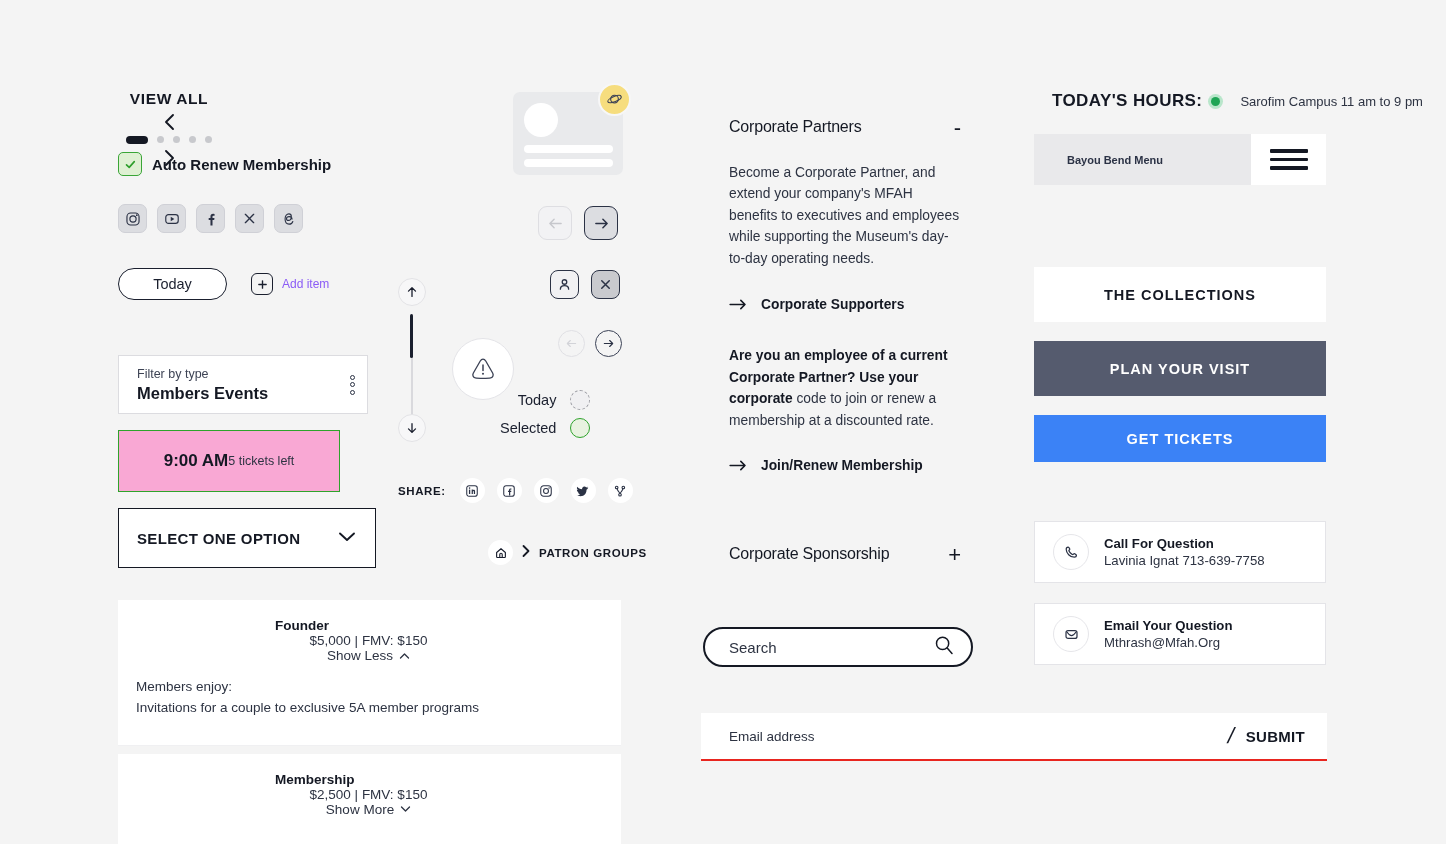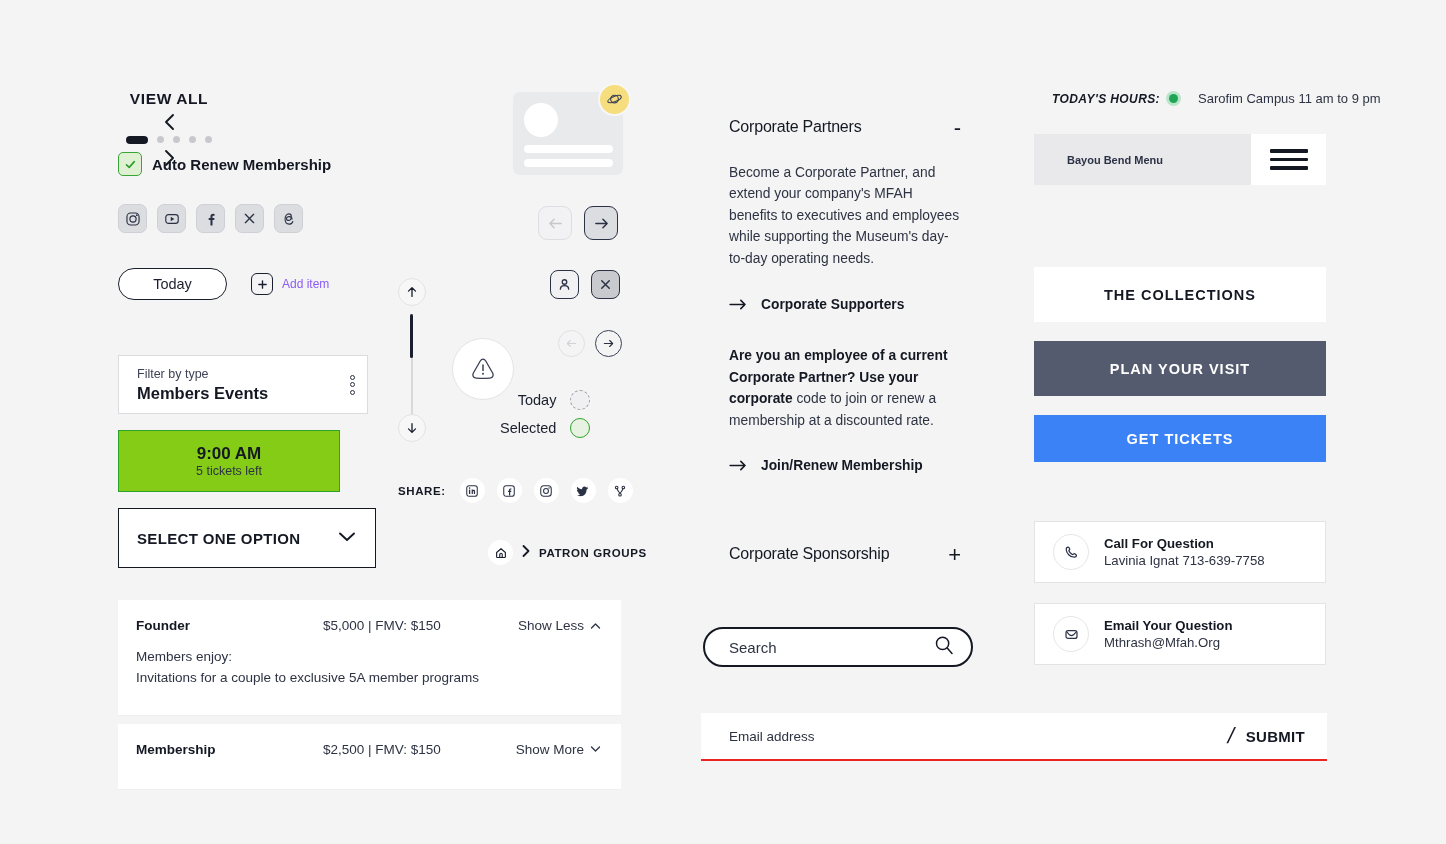--- a/index.html
+++ b/index.html
@@ -71,41 +71,41 @@
   .filter-sub { font-size: 12.5px; color: #3d4354; margin-bottom: 3px; }
   .filter-main { font-size: 16.5px; font-weight: 700; color: #141823; }
   .kebab { display: flex; flex-direction: column; gap: 2.5px; cursor: pointer; }
   .kebab span {
     width: 5px; height: 5px; border-radius: 50%; border: 1.3px solid #2b3245; background: #fff;
     box-sizing: border-box;
   }
 
   
   .slot-card {
-    left: 118px; top: 430px; width: 220px; height: 60px; background: #84cc16;
+    left: 118px; top: 430px; width: 220px; height: 60px; background: #f9a8d4;
     border: 1.8px solid #2ea32b;
-    display: flex; flex-direction: column; align-items: center; justify-content: center;
+    display: flex; flex-direction: row; align-items: center; justify-content: center;
     cursor: pointer;
   }
   .slot-time { font-size: 17px; font-weight: 700; color: #141823; }
   .slot-sub { font-size: 12.5px; color: #2d3342; margin-top: 0; }
 
   
   .select-box {
     left: 118px; top: 508px; width: 220px; height: 58px; background: #fff;
     border: 1.8px solid #141823; padding: 0 18px;
     display: flex; align-items: center; justify-content: space-between; cursor: pointer;
   }
   .select-label { font-size: 15px; font-weight: 700; letter-spacing: .35px; color: #141823; }
 
   
   .acc-wrap { left: 118px; top: 600px; width: 503px; }
   .acc-item { background: #fff; border-bottom: 1px solid #f0f0f2; }
   .acc-head {
-    display: flex; align-items: center; padding: 18px 20px 14px 18px; cursor: pointer;
+    display: flex; align-items: center; padding: 18px 20px 14px 18px; cursor: pointer; flex-direction: column;
   }
   .acc-title { font-size: 13.5px; font-weight: 700; color: #141823; width: 187px; }
   .acc-price { font-size: 13.5px; color: #2d3342; flex: 1; }
   .acc-toggle { font-size: 13.5px; color: #2d3342; display: flex; align-items: center; gap: 6px; }
   .acc-body { padding: 0 18px 26px 18px; font-size: 13.5px; color: #2d3342; line-height: 1.55; }
   .acc-gap { height: 8px; background: #f4f4f4; }
   .acc-item.collapsed .acc-head { padding-bottom: 20px; }
   .acc-item.collapsed { padding-bottom: 12px; }
 
   
@@ -222,21 +222,21 @@
     border-bottom: 2.2px solid #e8251f; display: flex; align-items: center;
     justify-content: space-between; padding: 0 22px 0 28px; box-sizing: border-box;
   }
   .email-ph { font-size: 13.5px; color: #2d3342; }
   .email-right { display: flex; align-items: center; gap: 12px; }
   .slash { font-size: 22px; color: #141823; transform: skewX(-12deg); font-weight: 300; }
   .submit-label { font-size: 15px; font-weight: 700; letter-spacing: .3px; color: #141823; cursor: pointer; }
 
   
   .hours-bar { left: 1052px; top: 91px; display: flex; align-items: center; gap: 9px; }
-  .hours-label { font-size: 12px; font-weight: 700; letter-spacing: .4px; color: #141823; font-style: italic; }
+  .hours-label { font-size: 17px; font-weight: 700; letter-spacing: .4px; color: #141823; }
   .hours-dot {
     width: 9px; height: 9px; border-radius: 50%; background: #1fa555;
     box-shadow: 0 0 0 3px #b9e6cb;
   }
   .hours-text { font-size: 13px; color: #2d3342; margin-left: 11px; }
 
   .menu-bar { left: 1034px; top: 134px; width: 292px; height: 51px; display: flex; }
   .menu-title {
     flex: 1; background: #e9e9eb; display: flex; align-items: center; padding-left: 33px;
     font-size: 11px; font-weight: 700; color: #2b3245; text-align: right;

